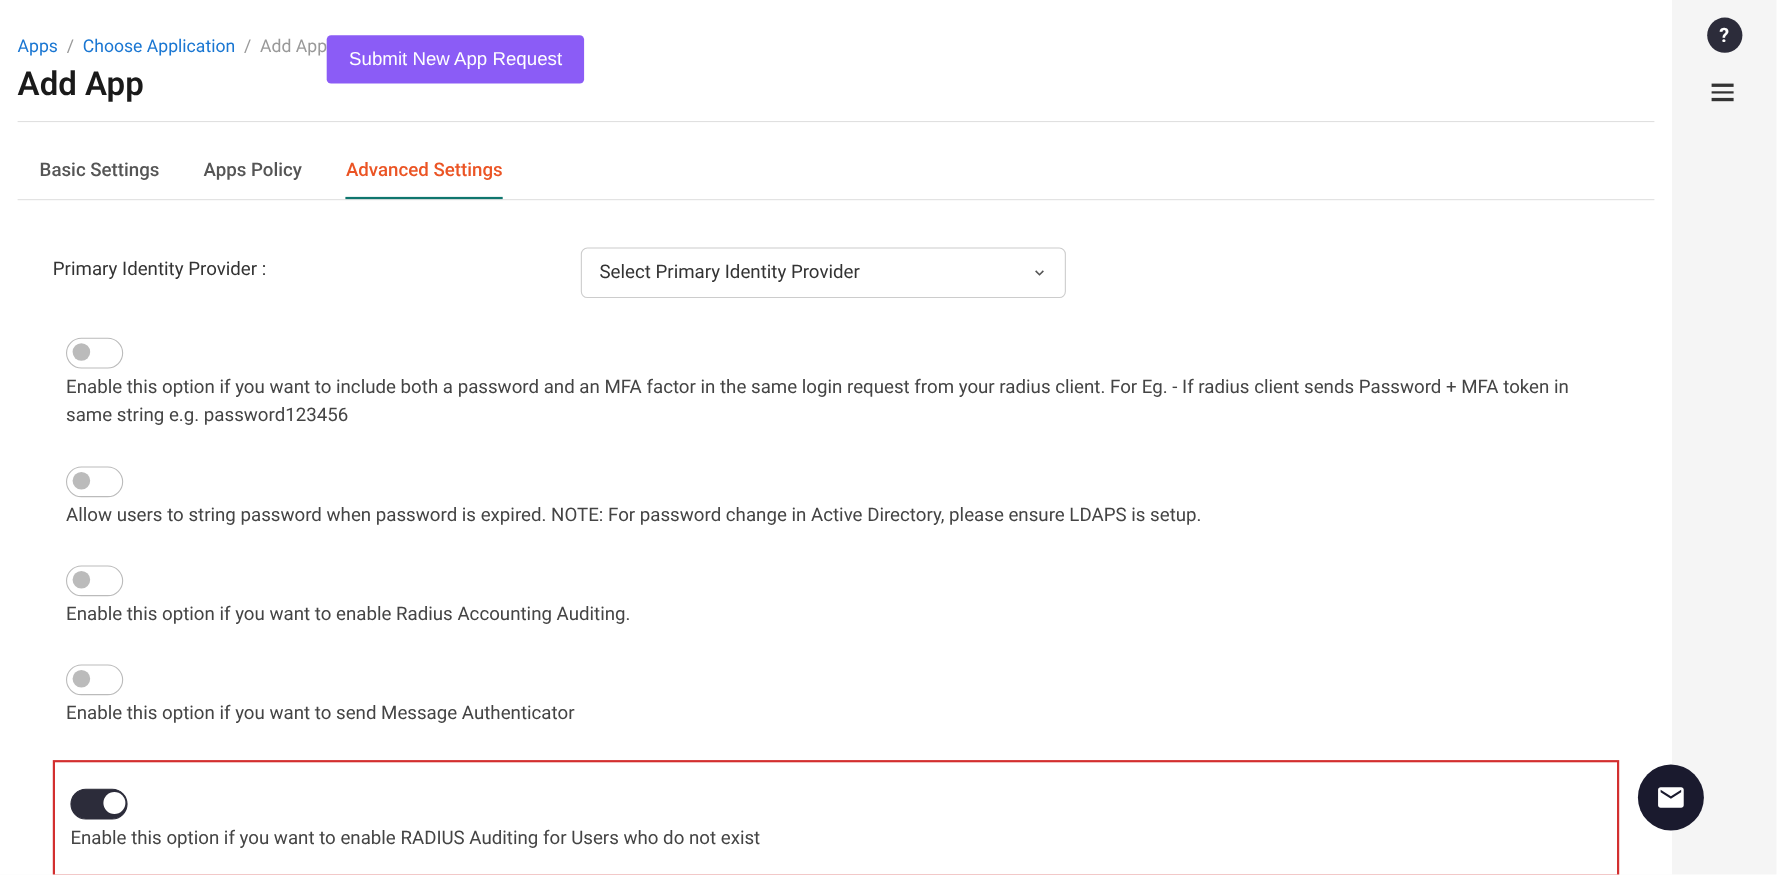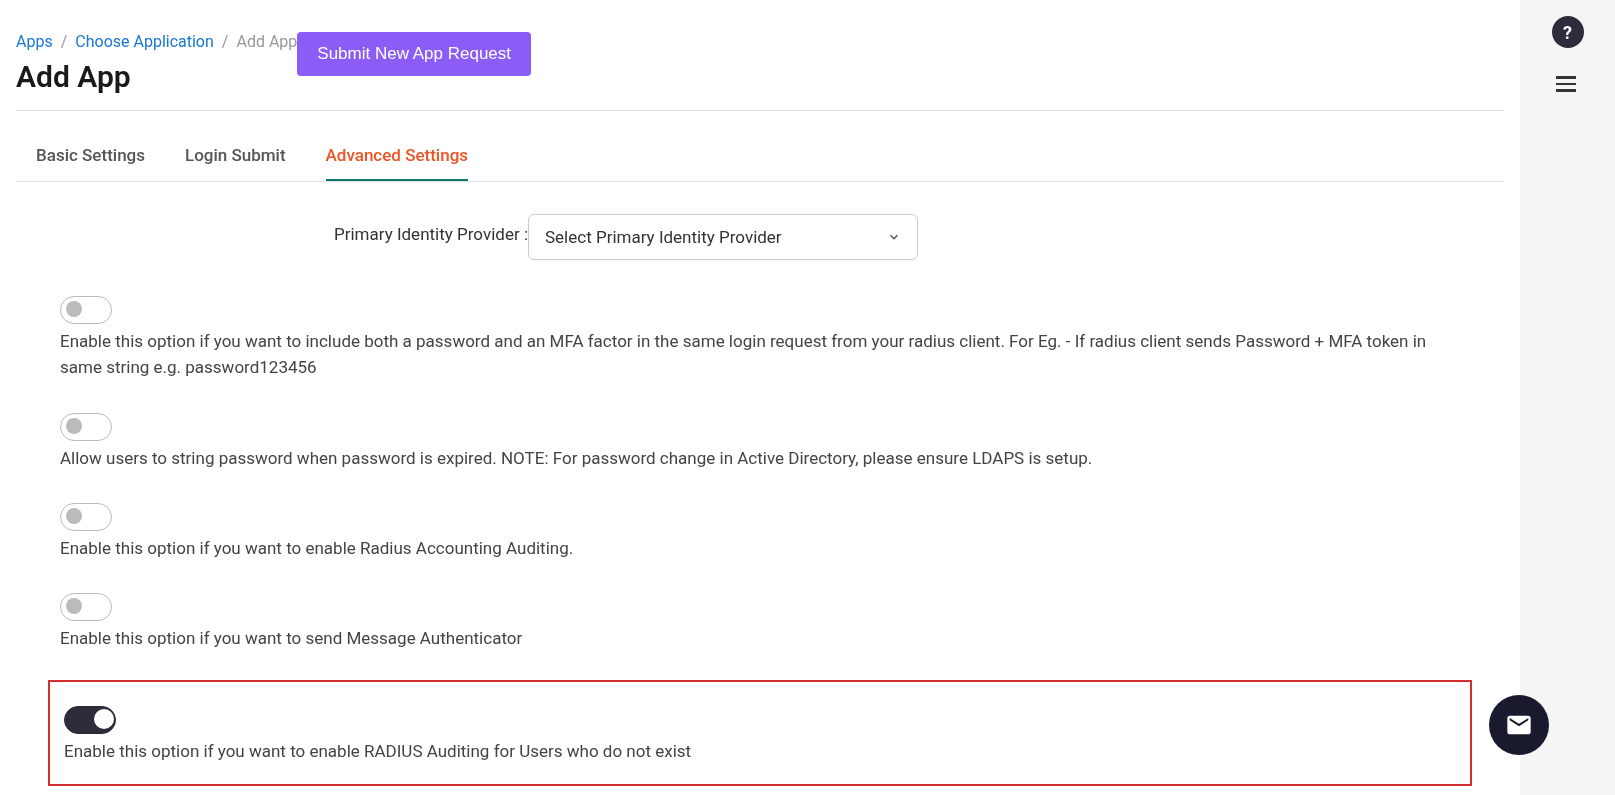--- a/index.html
+++ b/index.html
@@ -74,21 +74,21 @@
     .divider {
       border: none;
       border-top: 1px solid #e0e0e0;
       margin-bottom: 20px;
     }
     .tabs {
       display: flex;
       gap: 40px;
       border-bottom: 1px solid #e0e0e0;
       padding-left: 20px;
-      margin-bottom: 32px;
+      margin-bottom: 43px;
     }
     .tab {
       padding: 14px 0;
       font-size: 17px;
       font-weight: 500;
       color: #555;
       cursor: pointer;
       border-bottom: 2px solid transparent;
     }
     .tab.active {
@@ -96,31 +96,30 @@
       border-bottom: 2px solid #0f766e;
     }
     .form-section {
       padding-left: 32px;
       padding-right: 32px;
     }
     .form-row {
       display: flex;
       align-items: flex-start;
       margin-bottom: 32px;
-      text-align: right;
     }
     .form-label {
       width: 480px;
       font-size: 17px;
       color: #333;
       padding-top: 10px;
     }
     .select-wrapper {
       position: relative;
-      width: 390px;
+      width: 441px;
     }
     .select-control {
       width: 100%;
       padding: 12px 16px;
       font-size: 17px;
       color: #333;
       border: 1px solid #ccc;
       border-radius: 6px;
       background: #fff;
       cursor: pointer;
@@ -277,21 +276,21 @@
       </nav>
       <h1 class="page-title">Add App</h1>
     </div>
     <button class="submit-btn">Submit New App Request</button>
   </div>
 
   <hr class="divider">
 
   <div class="tabs">
     <div class="tab">Basic Settings</div>
-    <div class="tab">Login Submit</div>
+    <div class="tab">Apps Policy</div>
     <div class="tab active">Advanced Settings</div>
   </div>
 
   <div class="form-section">
 
     <div class="form-row">
       <label class="form-label">Primary Identity Provider :</label>
       <div class="select-wrapper">
         <div class="select-control">
           <span>Select Primary Identity Provider</span>

